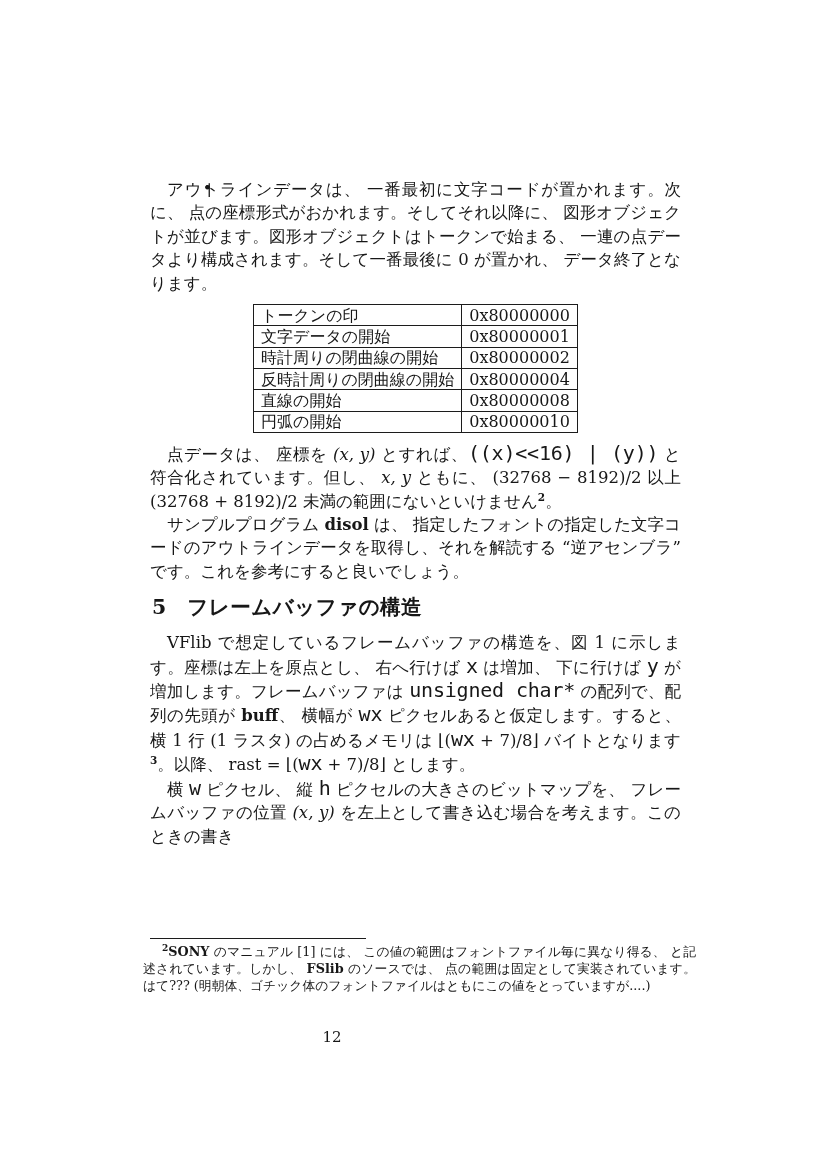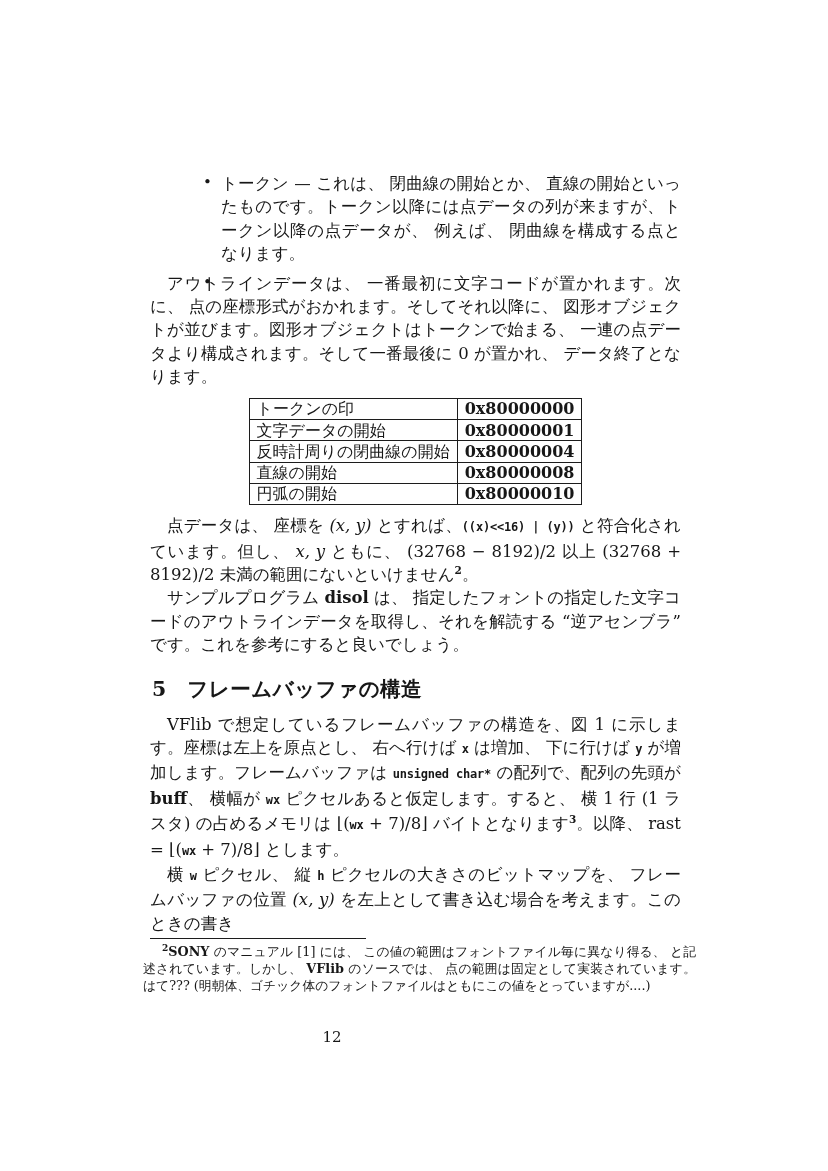--- a/index.html
+++ b/index.html
@@ -37,34 +37,34 @@
     text-align: left;
     padding-left: 38px;
   }
   table.token-table td {
     border: 1.4px solid #1c1c1c;
     padding: 0 7px;
     height: 21.3px;
     white-space: nowrap;
   }
   table.token-table td.label-cell { width: 176px; }
-  table.token-table td.value-cell { width: 89px; font-weight: bold; }
+  table.token-table td.value-cell { width: 89px; }
   h2.section-heading {
-    margin: 20px 0 11px 0;
+    margin: 12px 0 11px 0;
     font-size: 20.5px;
     line-height: 25px;
     font-weight: bold;
     text-indent: 2px;
   }
   .section-number { font-family: "DejaVu Serif", "Liberation Serif", serif; margin-right: 21px; }
   .section-title { font-family: "DejaVu Sans", "Liberation Sans", sans-serif; letter-spacing: 0.5px; }
   .seg-tt {
     font-family: "DejaVu Sans Mono", "Liberation Mono", monospace;
-    font-weight: bold;
-    font-size: 12px;
+    font-weight: normal;
+    font-size: 20px;
     letter-spacing: -0.2px;
   }
   .seg-b { font-weight: bold; }
   .seg-i { font-style: italic; }
   .seg-sup { vertical-align: super; font-size: 10.5px; line-height: 0; font-weight: bold; }
   .footnotes {
     position: absolute;
     left: 143px;
     top: 938px;
     width: 553px;
@@ -91,38 +91,41 @@
 </style>
 </head>
 <body>
 
 <div class="page">
   <div class="content">
 
     <ul class="bullet-list">
       <li>
         <span class="bullet">•</span>
-        <span><span>トークン — これは、 閉曲線の開始とか、 直線の開始といったものです。トークン以降には点データの列が来ますが、トークン以降の点データが、 例えば、 閉曲線を構成する点となります。</span></span>
       </li>
       <li>
         <span class="bullet">•</span>
       </li>
     </ul>
 
     <p class="para"><span>アウトラインデータは、 一番最初に文字コードが置かれます。次に、 点の座標形式がおかれます。そしてそれ以降に、 図形オブジェクトが並びます。図形オブジェクトはトークンで始まる、 一連の点データより構成されます。そして一番最後に 0 が置かれ、 データ終了となります。</span></p>
 
     <table class="token-table">
       <tbody>
         <tr>
           <td class="label-cell">トークンの印</td>
           <td class="value-cell">0x80000000</td>
         </tr>
         <tr>
           <td class="label-cell">文字データの開始</td>
           <td class="value-cell">0x80000001</td>
+        </tr>
+        <tr>
+          <td class="label-cell">時計周りの閉曲線の開始</td>
+          <td class="value-cell">0x80000002</td>
         </tr>
         <tr>
           <td class="label-cell">反時計周りの閉曲線の開始</td>
           <td class="value-cell">0x80000004</td>
         </tr>
         <tr>
           <td class="label-cell">直線の開始</td>
           <td class="value-cell">0x80000008</td>
         </tr>
         <tr>
@@ -138,17 +141,17 @@
     <h2 class="section-heading">
       <span class="section-number">5</span><span class="section-title">フレームバッファの構造</span>
     </h2>
 
     <p class="para"><span>VFlib で想定しているフレームバッファの構造を、図 1 に示します。座標は左上を原点とし、 右へ行けば </span><span class="seg-tt">x</span><span> は増加、 下に行けば </span><span class="seg-tt">y</span><span> が増加します。フレームバッファは </span><span class="seg-tt">unsigned char*</span><span> の配列で、配列の先頭が </span><span class="seg-b">buff</span><span>、 横幅が </span><span class="seg-tt">wx</span><span> ピクセルあると仮定します。すると、 横 1 行 (1 ラスタ) の占めるメモリは ⌊(</span><span class="seg-tt">wx</span><span> + 7)/8⌋ バイトとなります</span><span class="seg-sup">3</span><span>。以降、 rast = ⌊(</span><span class="seg-tt">wx</span><span> + 7)/8⌋ とします。</span></p>
     <p class="para"><span>横 </span><span class="seg-tt">w</span><span> ピクセル、 縦 </span><span class="seg-tt">h</span><span> ピクセルの大きさのビットマップを、 フレームバッファの位置 </span><span class="seg-i">(x, y)</span><span> を左上として書き込む場合を考えます。このときの書き</span></p>
   </div>
 
   <div class="footnotes">
     <div class="footnote-rule"></div>
-    <p class="footnote"><span class="seg-sup">2</span><span class="seg-b">SONY</span><span> のマニュアル [1] には、 この値の範囲はフォントファイル毎に異なり得る、 と記述されています。しかし、 </span><span class="seg-b">VFlib</span><span> のソースでは、 点の範囲は固定として実装されています。はて??? (明朝体、ゴチック体のフォントファイルはともにこの値をとっていますが....)</span></p>
+    <p class="footnote"><span class="seg-sup">2</span><span class="seg-b">SONY</span><span> のマニュアル [1] には、 この値の範囲はフォントファイル毎に異なり得る、 と記述されています。しかし、 </span><span class="seg-b">FSlib</span><span> のソースでは、 点の範囲は固定として実装されています。はて??? (明朝体、ゴチック体のフォントファイルはともにこの値をとっていますが....)</span></p>
   </div>
 
   <div class="page-number">12</div>
 </div>
 
 </body></html>

